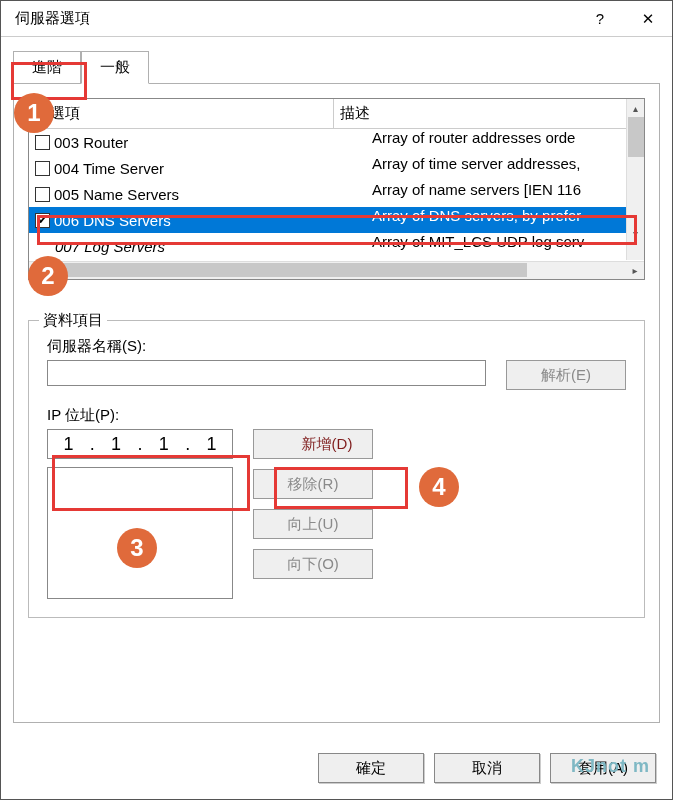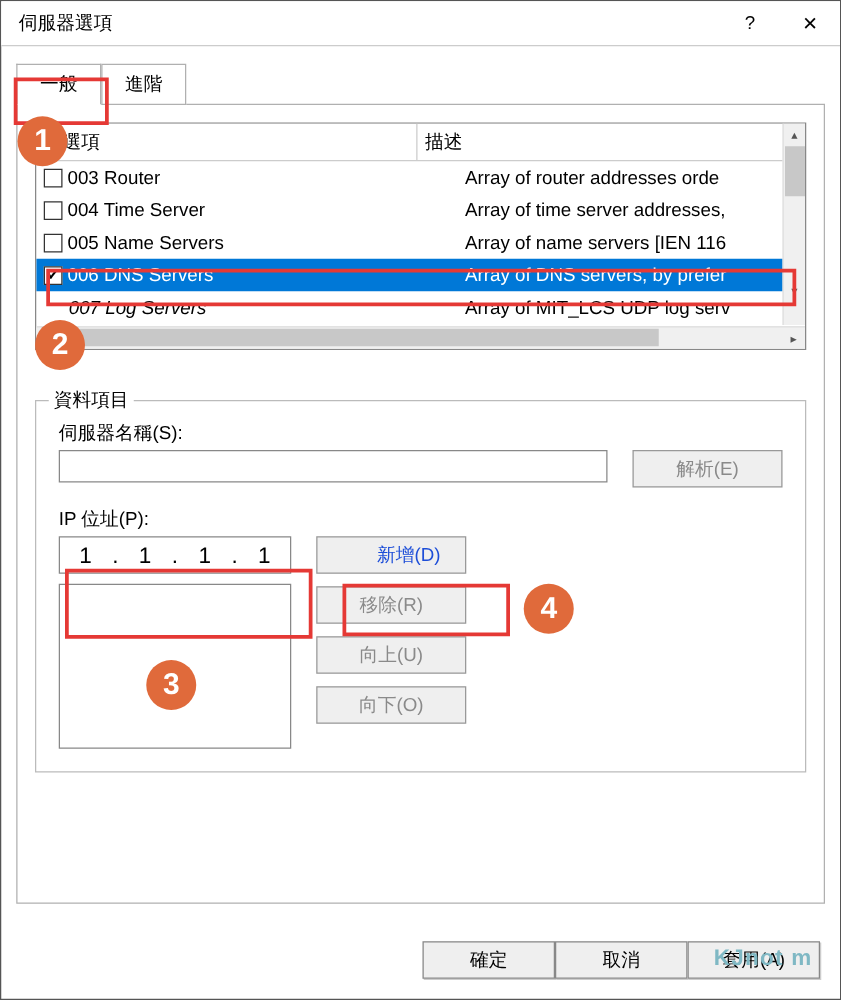--- a/index.html
+++ b/index.html
@@ -39,21 +39,21 @@
       font-size: 15px;
     }
     .tab.active { border-bottom: 1px solid #fff; background: #fff; }
     .tab.inactive { background: #fff; border-bottom: 1px solid #b0b0b0; }
     .pane { border: 1px solid #b0b0b0; border-top: 1px solid #b0b0b0; padding: 14px; height: 640px; }
     .list-wrap { border: 1px solid #888; position: relative; }
     .list-header { display: flex; background: #fff; border-bottom: 1px solid #ccc; }
     .col1 { width: 305px; padding: 5px 6px; border-right: 1px solid #ccc; font-size: 15px; }
     .col2 { flex: 1; padding: 5px 6px; font-size: 15px; }
     .list-body { height: 132px; overflow: hidden; position: relative; }
-    .row { display: flex; height: 26px; align-items: center; font-size: 15px; }
+    .row { display: flex; height: 26px; font-size: 15px; }
     .row .cell1 { width: 305px; padding-left: 6px; display: flex; align-items: center; gap: 4px; white-space: nowrap; overflow: hidden; }
     .row .cell2 { flex: 1; padding-left: 6px; white-space: nowrap; overflow: hidden; margin-left: 32px; }
     .chk { width: 15px; height: 15px; border: 1px solid #333; display: inline-flex; align-items: center; justify-content: center; font-size: 12px; background: #fff; }
     .row.selected { background: #0078d7; color: #fff; }
     .row.selected .chk { background: #fff; color: #000; }
     .row.last .cell1 { padding-left: 26px; font-style: italic; }
     .scroll-track { position: absolute; right: 0; top: 0; width: 18px; height: 161px; background: #f0f0f0; border-left: 1px solid #ddd; }
     .scroll-up, .scroll-down { height: 18px; display: flex; align-items: center; justify-content: center; font-size: 10px; color: #555; }
     .scroll-thumb { position: absolute; top: 18px; width: 16px; left: 1px; height: 40px; background: #c8c8c8; }
     .hscroll { height: 18px; background: #f0f0f0; border-top: 1px solid #ddd; display:flex; }
@@ -64,29 +64,29 @@
     .fieldset { border: 1px solid #bbb; margin-top: 40px; padding: 16px 18px 18px 18px; position: relative; }
     .legend { position: absolute; top: -10px; left: 10px; background: #fff; padding: 0 4px; font-size: 15px; }
     .label { font-size: 15px; margin-bottom: 4px; display: block; }
     .server-row { display: flex; gap: 20px; margin-bottom: 16px; }
     .txt-input { flex: 1; height: 26px; border: 1px solid #888; background: #fff; padding: 2px 4px; }
     .btn-std {
       width: 120px; height: 30px; border: 1px solid #999; background: #efefef;
       font-size: 15px; color: #8a8a8a;
       display: inline-flex; align-items: center; justify-content: center;
     }
-    .btn-std.enabled { color: #1d4ed8; background: #efefef; padding-left: 28px; }
+    .btn-std.enabled { color: #7f1d1d; background: #efefef; padding-left: 28px; }
     .ip-area { display: flex; gap: 20px; align-items: flex-start; }
     .ip-left { }
     .ip-input { width: 186px; height: 30px; border: 1px solid #888; display: flex; align-items: center; justify-content: space-around; font-size: 18px; }
     .ip-input span { width: 40px; text-align: center; }
     .ip-input .dot { width: 6px; }
     .listbox { width: 186px; height: 132px; border: 1px solid #888; background: #fff; margin-top: 8px; }
     .btn-col { display: flex; flex-direction: column; gap: 10px; }
-    .bottom-btns { position: absolute; bottom: 16px; right: 16px; display: flex; }
+    .bottom-btns { position: absolute; bottom: 16px; right: 16px; display: flex; gap: 10px; }
     .bottom-btns .btn-std { width: 106px; height: 30px; color: #000; border:1px solid #888; box-shadow: 1px 1px 0 #ccc;}
     
     .badge {
       position: absolute; width: 40px; height: 40px; border-radius: 50%;
       background: #e06a3b; color: #fff; font-weight: bold; font-size: 24px;
       display: flex; align-items: center; justify-content: center;
       pointer-events: none;
     }
     .hl-box { position: absolute; border: 3px solid #e53935; pointer-events: none; }
     .watermark { position: absolute; right: 22px; bottom: 22px; font-size: 18px; color: #7fb8c4; font-weight: bold; letter-spacing: 1px; }
@@ -98,22 +98,22 @@
   <div class="titlebar">
     <span class="title">伺服器選項</span>
     <div class="btns">
       <div class="btn">?</div>
       <div class="btn">✕</div>
     </div>
   </div>
 
   <div class="content">
     <div class="tabs">
+      <div class="tab inactive">進階</div>
       <div class="tab active">一般</div>
-      <div class="tab inactive">進階</div>
     </div>
 
     <div class="pane">
       <div class="list-wrap">
         <div class="list-header">
           <div class="col1">用選項</div>
           <div class="col2">描述</div>
         </div>
         <div class="list-body">
           <div class="row">

